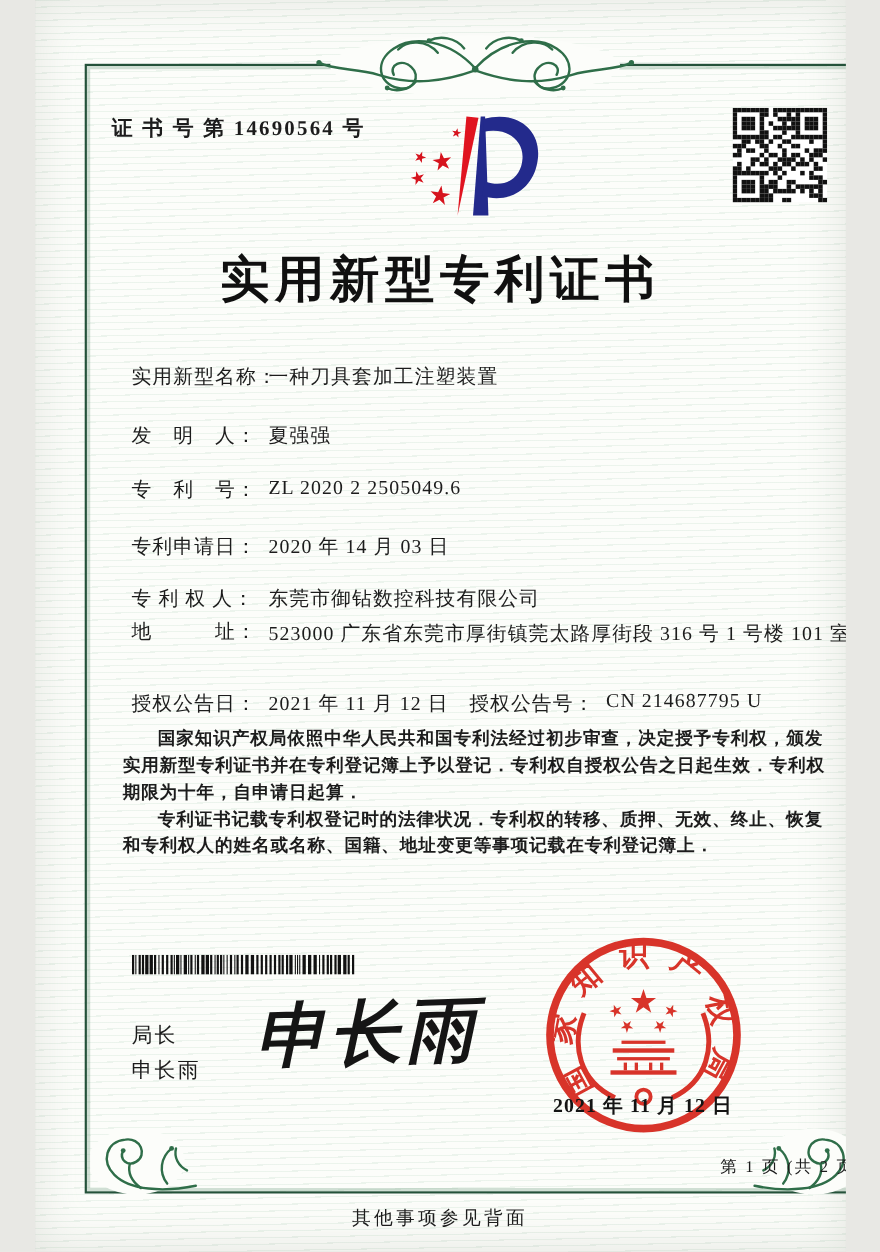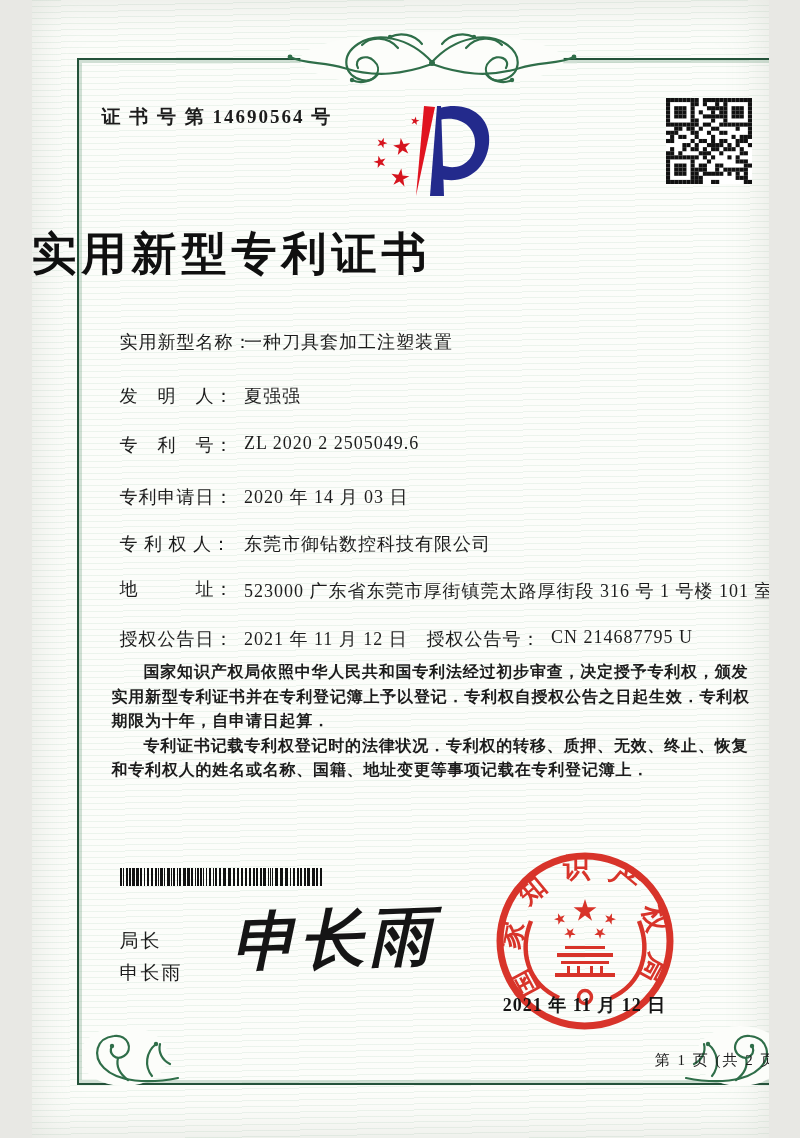--- a/index.html
+++ b/index.html
@@ -17,21 +17,21 @@
     position:absolute;left:45px;top:58px;width:708px;height:1023px;
     border:2px solid #24523a;
     box-shadow:inset 0 0 0 3px rgba(125,165,140,.35);
   }
   .ornament-top{position:absolute;left:250px;top:26px;width:300px;height:66px;}
   .ornament-bl{position:absolute;left:50px;top:1024px;width:104px;height:64px;}
   .ornament-br{position:absolute;left:646px;top:1024px;width:104px;height:64px;transform:scaleX(-1);}
   .cert-no{position:absolute;left:70px;top:104px;font-size:19px;letter-spacing:2px;font-weight:600;}
   .logo{position:absolute;left:330px;top:90px;width:150px;height:130px;}
   .qr{position:absolute;left:634px;top:98px;width:86px;height:86px;}
-  .title{position:absolute;left:0;top:224px;width:100%;margin:0;
+  .title{position:absolute;left:0;top:224px;width:100%;margin:0;text-align:center;
     font-size:45px;font-weight:700;letter-spacing:5px;color:#101010;}
   .fields{position:absolute;left:88px;top:0;width:650px;font-size:18px;}
   .row{position:absolute;left:0;white-space:nowrap;}
   .flabel{display:inline-block;width:120px;letter-spacing:1px;vertical-align:top;}
   .fvalue{letter-spacing:1px;}
   .row-addr .fvalue{display:inline-block;width:548px;white-space:normal;word-break:break-all;line-height:29px;vertical-align:top;}
   .grant-pair{position:absolute;left:307px;top:0;}
   .grant-pair .flabel{width:auto;margin-right:6px;}
   .paras{position:absolute;left:80px;top:660px;width:645px;font-size:16px;line-height:24.5px;letter-spacing:.8px;}
   .paras p{margin:0;text-indent:2em;font-weight:bold;}
@@ -383,21 +383,21 @@
       <span class="fvalue">ZL 2020 2 2505049.6</span>
     </div>
     <div class="row" style="top:485px">
       <span class="flabel">专利申请日：</span>
       <span class="fvalue">2020 年 14 月 03 日</span>
     </div>
     <div class="row" style="top:532px">
       <span class="flabel">专 利 权 人：</span>
       <span class="fvalue">东莞市御钻数控科技有限公司</span>
     </div>
-    <div class="row row-addr" style="top:577px">
+    <div class="row row-addr" style="top:562px">
       <span class="flabel">地　　　址：</span>
       <span class="fvalue">523000 广东省东莞市厚街镇莞太路厚街段 316 号 1 号楼 101 室</span>
     </div>
     <div class="row" style="top:627px">
       <span class="flabel">授权公告日：</span>
       <span class="fvalue">2021 年 11 月 12 日</span>
       <span class="grant-pair">
         <span class="flabel">授权公告号：</span>
         <span class="fvalue">CN 214687795 U</span>
       </span>
@@ -496,14 +496,15 @@
       <rect x="107" y="117" width="3" height="7" stroke="none"></rect>
       <rect x="62" y="124" width="60" height="4" stroke="none"></rect>
       <path d="M38,72 C26,102 34,134 66,149" fill="none" stroke-width="4.5"></path>
       <path d="M146,72 C158,102 150,134 118,149" fill="none" stroke-width="4.5"></path>
       <circle cx="92" cy="148" r="6.5" fill="none" stroke-width="3.5"></circle>
     </g>
   </svg>
   <div class="seal-date">2021 年 11 月 12 日</div>
 
   <div class="page-info">第 1 页 (共 2 页)</div>
+  <div class="back-note">其他事项参见背面</div>
 
 </div>
 
 </body></html>

